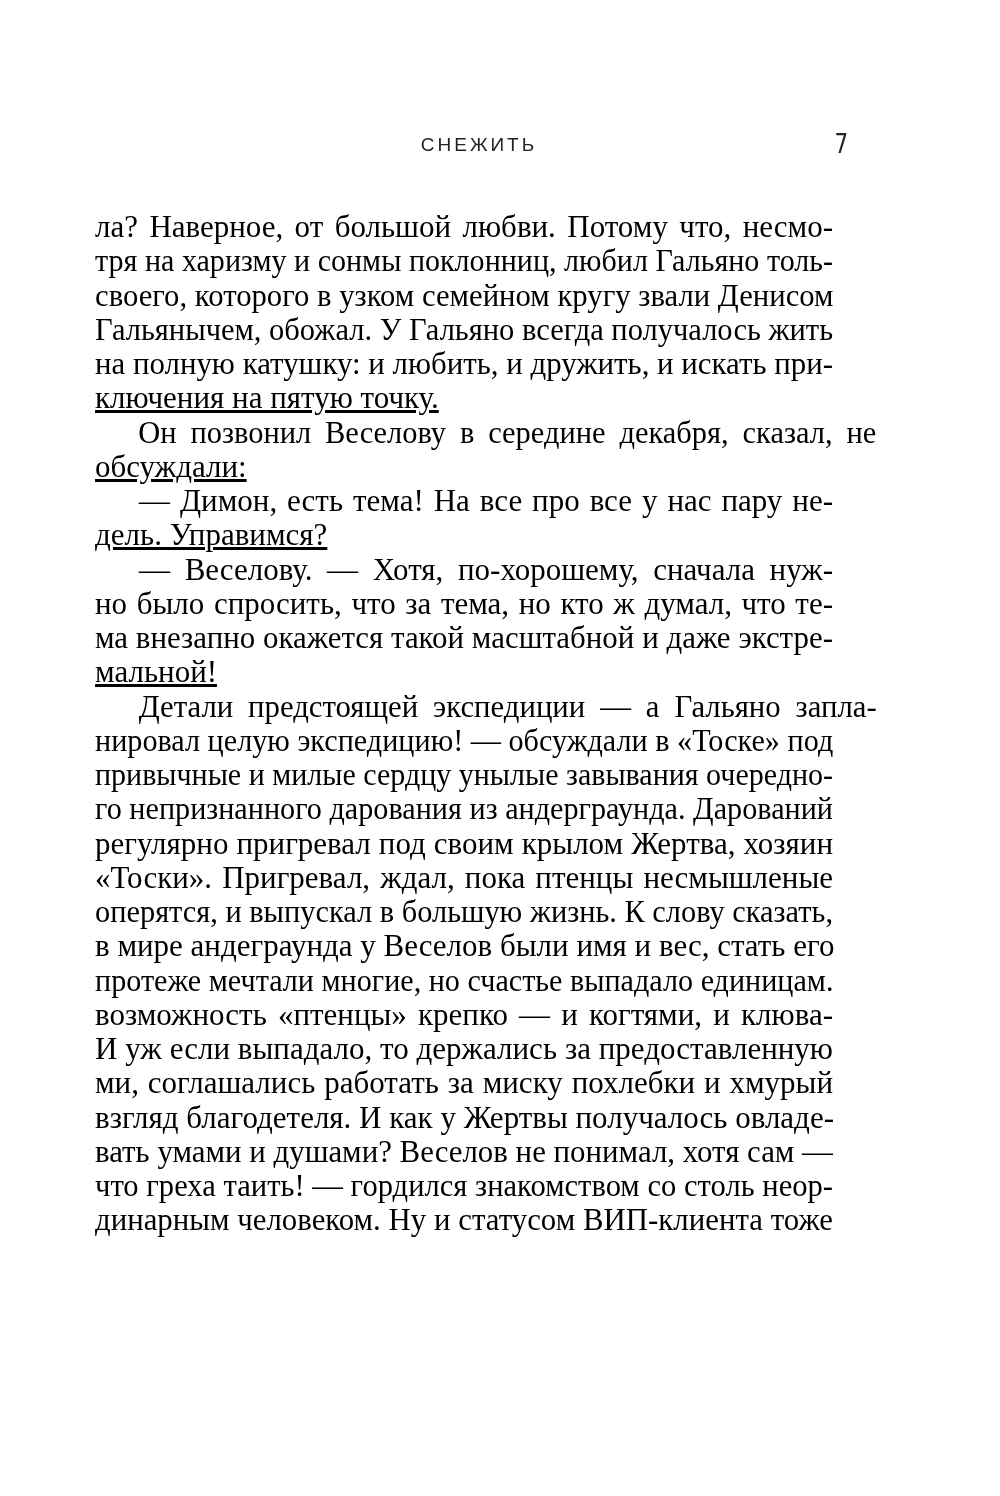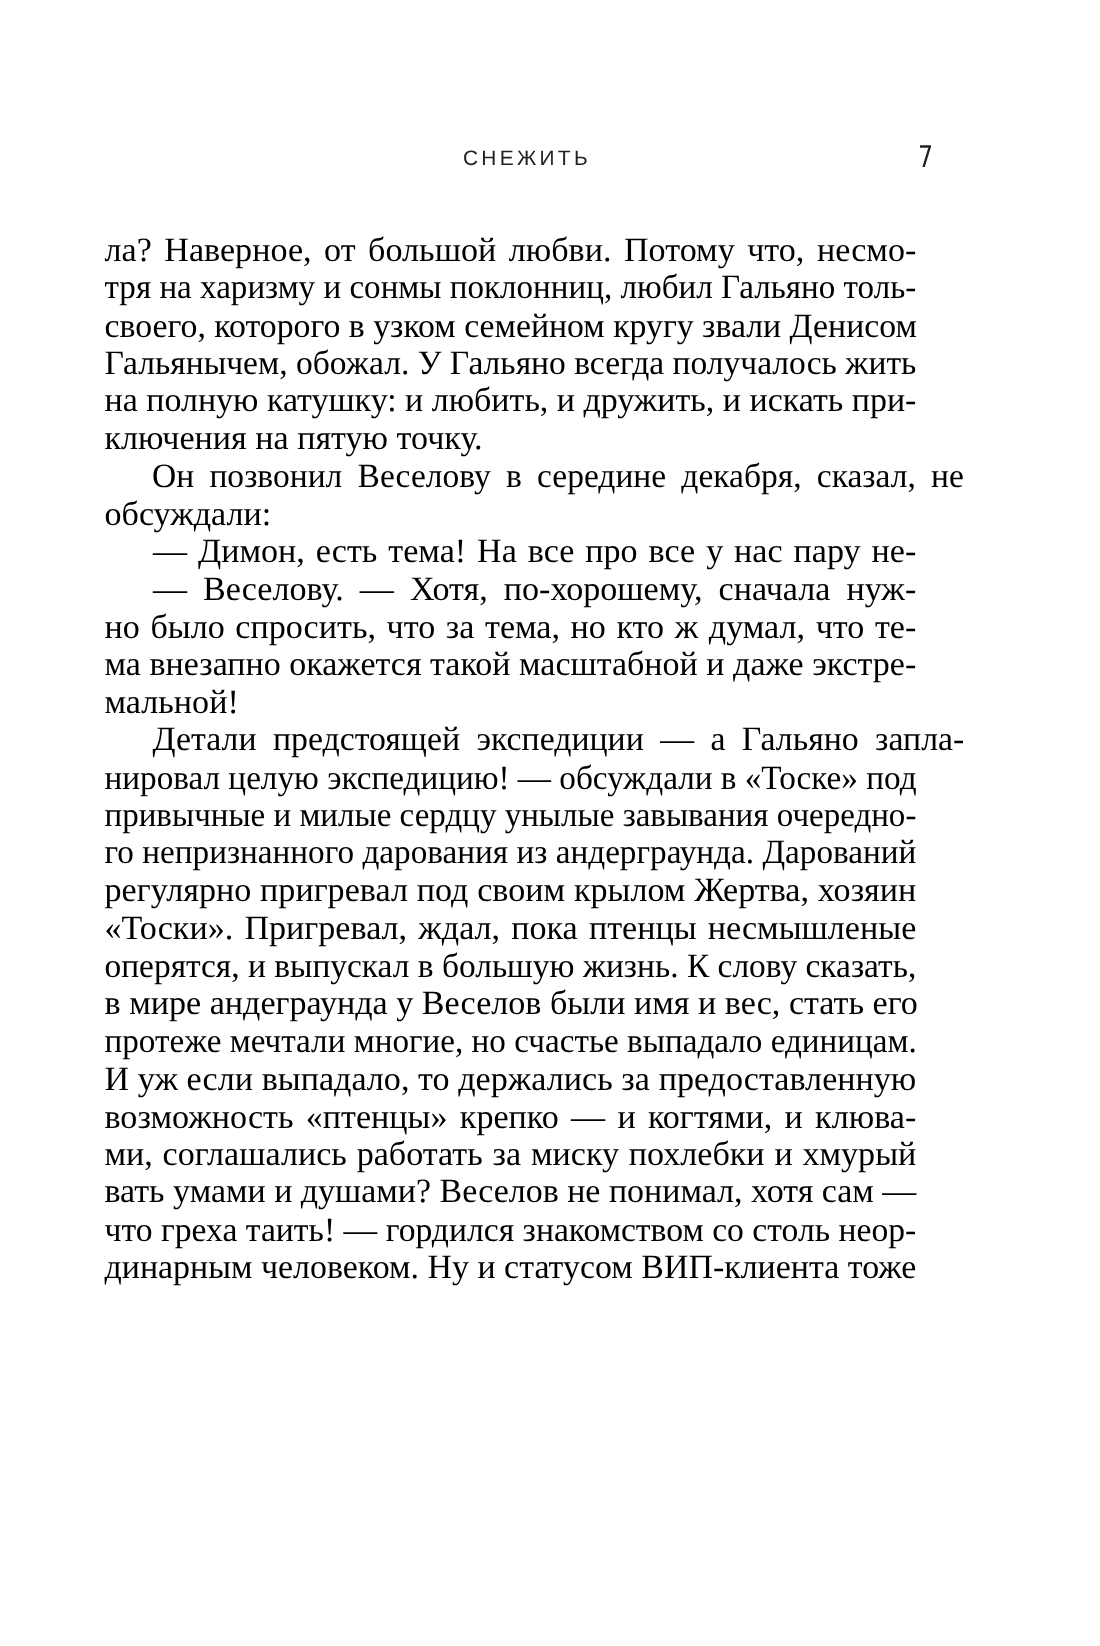--- a/index.html
+++ b/index.html
@@ -55,20 +55,21 @@
     .line {
       display: block;
       white-space: nowrap;
       text-align: justify;
       text-align-last: justify;
       height: 34.25px;
       transform-origin: left;
     }
     .line.last {
       text-align-last: left;
+      text-decoration: underline;
     }
     .line.indent {
       padding-left: 44px;
     }
   </style>
 </head>
 <body>
 
 <div class="running-head">
   <div class="running-title">СНЕЖИТЬ</div>
@@ -78,32 +79,34 @@
 <div class="body-text" id="body-text">
     <span class="line">ла? Наверное, от большой любви. Потому что, несмо-</span>
     <span class="line" style="transform: scaleX(0.969777); width: 761px;">тря на харизму и сонмы поклонниц, любил Гальяно толь-</span>
     <span class="line" style="transform: scaleX(0.990604); width: 745px;">своего, которого в узком семейном кругу звали Денисом</span>
     <span class="line" style="transform: scaleX(0.984); width: 750px;">Гальянычем, обожал. У Гальяно всегда получалось жить</span>
     <span class="line" style="transform: scaleX(0.995951); width: 741px;">на полную катушку: и любить, и дружить, и искать при-</span>
     <span class="line last">ключения на пятую точку.</span>
     <span class="line indent" style="transform: scaleX(0.98269); width: 751px;">Он позвонил Веселову в середине декабря, сказал, не</span>
     <span class="line last">обсуждали:</span>
     <span class="line indent">— Димон, есть тема! На все про все у нас пару не-</span>
+    <span class="line last">дель. Управимся?</span>
     <span class="line indent">— Веселову. — Хотя, по-хорошему, сначала нуж-</span>
     <span class="line">но было спросить, что за тема, но кто ж думал, что те-</span>
     <span class="line" style="transform: scaleX(0.997297); width: 740px;">ма внезапно окажется такой масштабной и даже экстре-</span>
     <span class="line last">мальной!</span>
     <span class="line indent" style="transform: scaleX(0.991935); width: 744px;">Детали предстоящей экспедиции — а Гальяно запла-</span>
     <span class="line" style="transform: scaleX(0.973615); width: 758px;">нировал целую экспедицию! — обсуждали в «Тоске» под</span>
     <span class="line" style="transform: scaleX(0.968504); width: 762px;">привычные и милые сердцу унылые завывания очередно-</span>
     <span class="line" style="transform: scaleX(0.973615); width: 758px;">го непризнанного дарования из андерграунда. Дарований</span>
     <span class="line">регулярно пригревал под своим крылом Жертва, хозяин</span>
     <span class="line">«Тоски». Пригревал, ждал, пока птенцы несмышленые</span>
     <span class="line" style="transform: scaleX(0.98008); width: 753px;">оперятся, и выпускал в большую жизнь. К слову сказать,</span>
     <span class="line">в мире андеграунда у Веселов были имя и вес, стать его</span>
     <span class="line" style="transform: scaleX(0.972332); width: 759px;">протеже мечтали многие, но счастье выпадало единицам.</span>
+    <span class="line">возможность «птенцы» крепко — и когтями, и клюва-</span>
     <span class="line">И уж если выпадало, то держались за предоставленную</span>
-    <span class="line">возможность «птенцы» крепко — и когтями, и клюва-</span>
     <span class="line">ми, соглашались работать за миску похлебки и хмурый</span>
+    <span class="line">взгляд благодетеля. И как у Жертвы получалось овладе-</span>
     <span class="line" style="transform: scaleX(0.995951); width: 741px;">вать умами и душами? Веселов не понимал, хотя сам —</span>
     <span class="line" style="transform: scaleX(0.986631); width: 748px;">что греха таить! — гордился знакомством со столь неор-</span>
     <span class="line" style="transform: scaleX(0.994609); width: 742px;">динарным человеком. Ну и статусом ВИП-клиента тоже</span>
   </div>
 
 </body></html>

